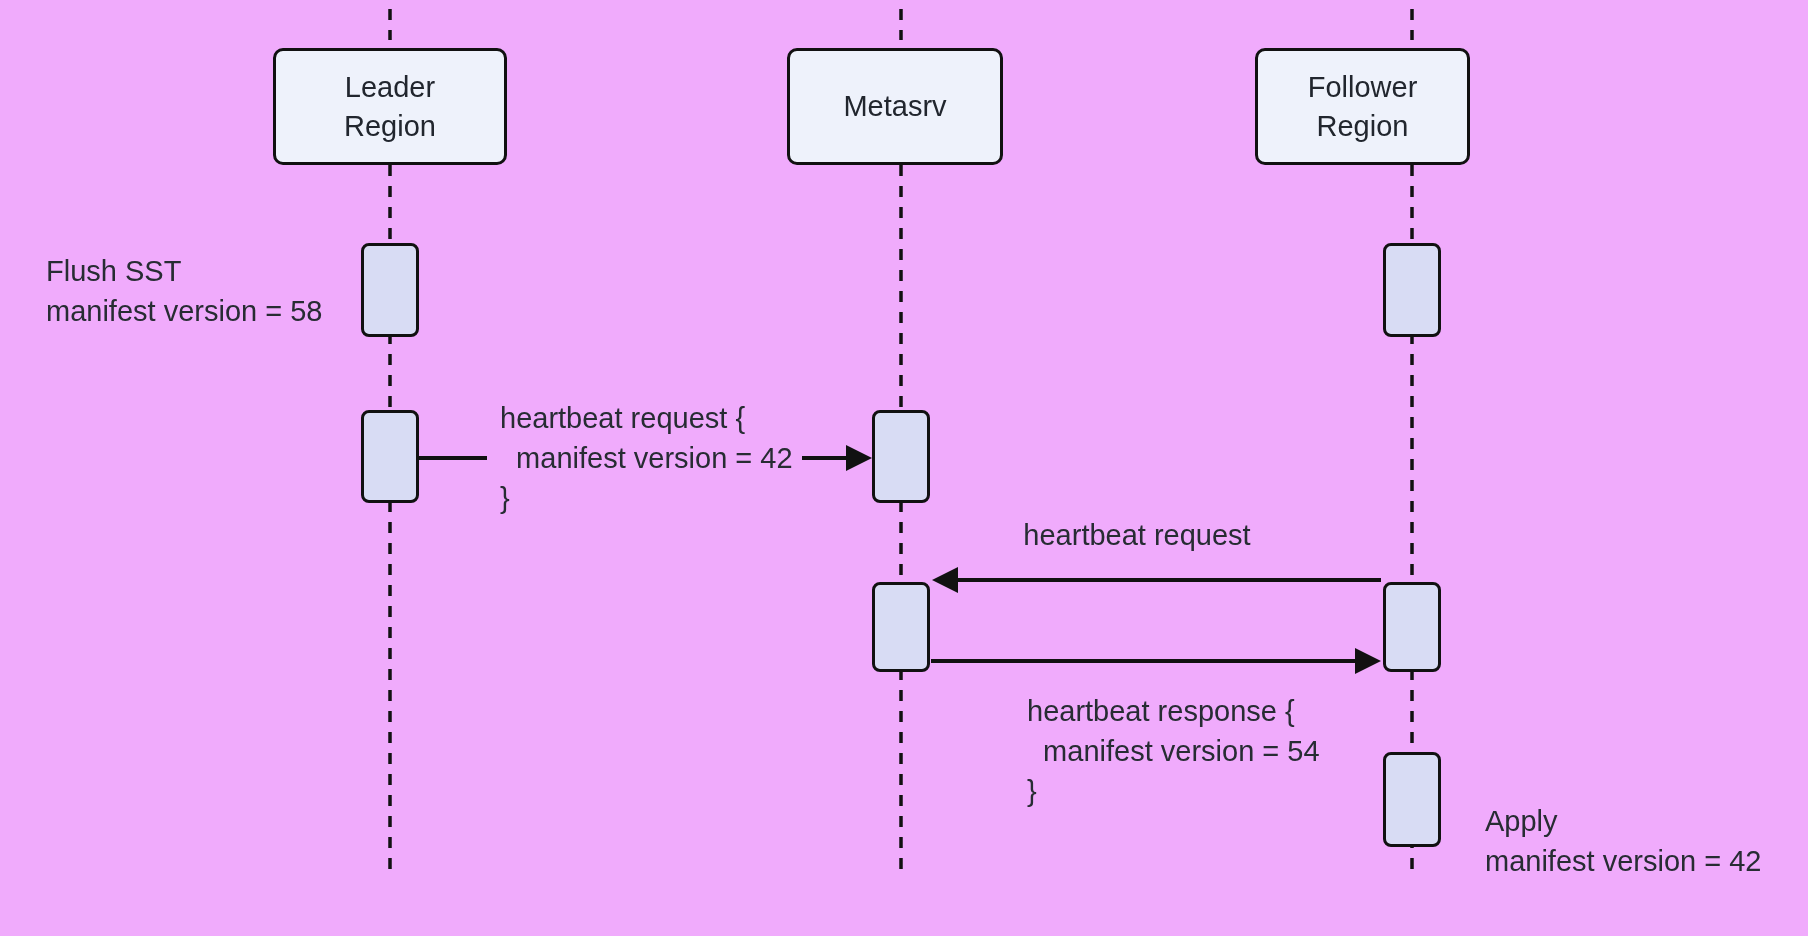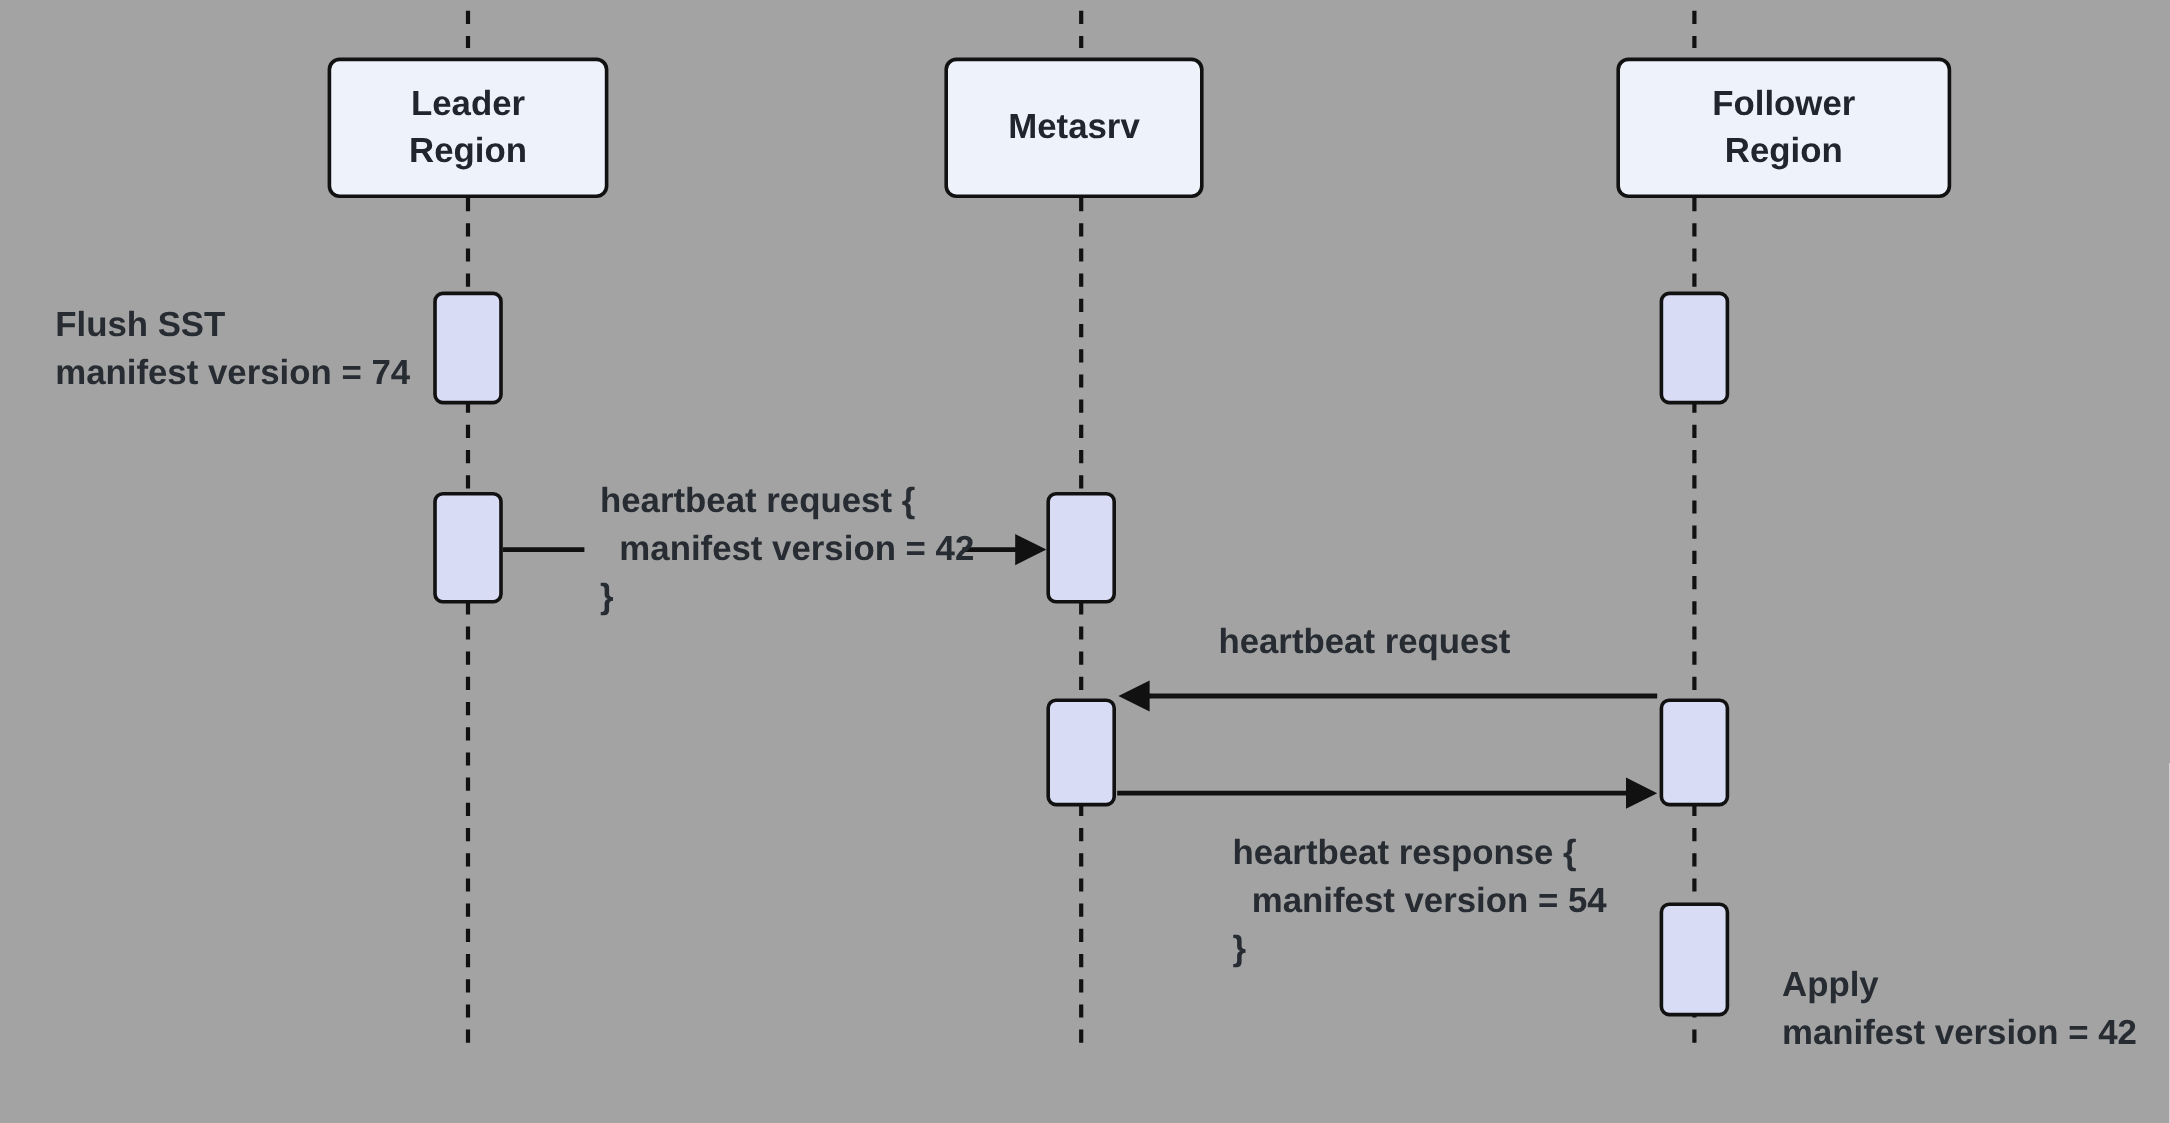--- a/index.html
+++ b/index.html
@@ -1,24 +1,23 @@
 <!DOCTYPE html>
 <html><head>
 <meta charset="utf-8">
 <style>
   html, body { margin: 0; padding: 0; background: #ffffff; }
   .stage {
     position: relative;
     width: 1808px;
     height: 936px;
-    background: #a3a3a3;
+    background: #f0abfc;
     font-family: "Liberation Sans", "DejaVu Sans", sans-serif;
     color: #272c33;
     overflow: hidden;
-    font-weight: bold;
   }
   .overlay {
     position: absolute;
     left: 0; top: 0;
     width: 1808px; height: 936px;
   }
   .lifeline {
     stroke: #111111;
     stroke-width: 3.5;
     stroke-dasharray: 11 10;
@@ -85,33 +84,33 @@
 
     <path class="msgline" d="M931 661 H1357"></path>
     <polygon class="arrowhead" points="1381,661 1355,648 1355,674"></polygon>
   </svg>
 
   <div class="participant" style="left:273px; top:48px; width:234px; height:117px;">Leader
 Region</div>
 
   <div class="participant" style="left:787px; top:48px; width:216px; height:117px;">Metasrv</div>
 
-  <div class="participant" style="left:1347px; top:48px; width:279px; height:117px;">Follower
+  <div class="participant" style="left:1255px; top:48px; width:215px; height:117px;">Follower
 Region</div>
 
   <div class="activation" style="left:361px;  top:243px; width:58px; height:94px;"></div>
   <div class="activation" style="left:1383px; top:243px; width:58px; height:94px;"></div>
   <div class="activation" style="left:361px;  top:410px; width:58px; height:93px;"></div>
   <div class="activation" style="left:872px;  top:410px; width:58px; height:93px;"></div>
   <div class="activation" style="left:872px;  top:582px; width:58px; height:90px;"></div>
   <div class="activation" style="left:1383px; top:582px; width:58px; height:90px;"></div>
   <div class="activation" style="left:1383px; top:752px; width:58px; height:95px;"></div>
 
   <div class="label" style="left:46px; top:251px;">Flush SST
-manifest version = 74</div>
+manifest version = 58</div>
 
 
   <div class="label" style="left:1485px; top:757px;margin-top:44px;">Apply
 manifest version = 42</div>
 
   <div class="label" style="left:500px; top:398px;">heartbeat request {
   manifest version = 42
 }</div>
 
   <div class="label centered" style="left:1137px; top:515px;">heartbeat request</div>

